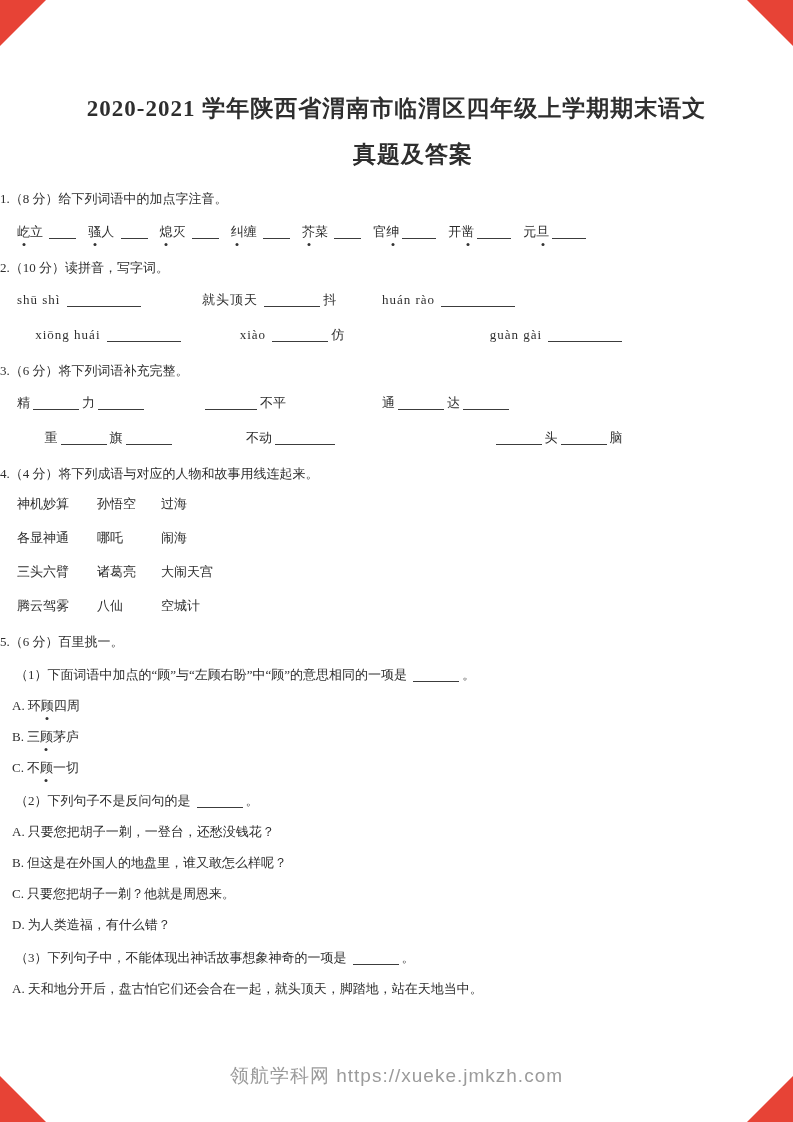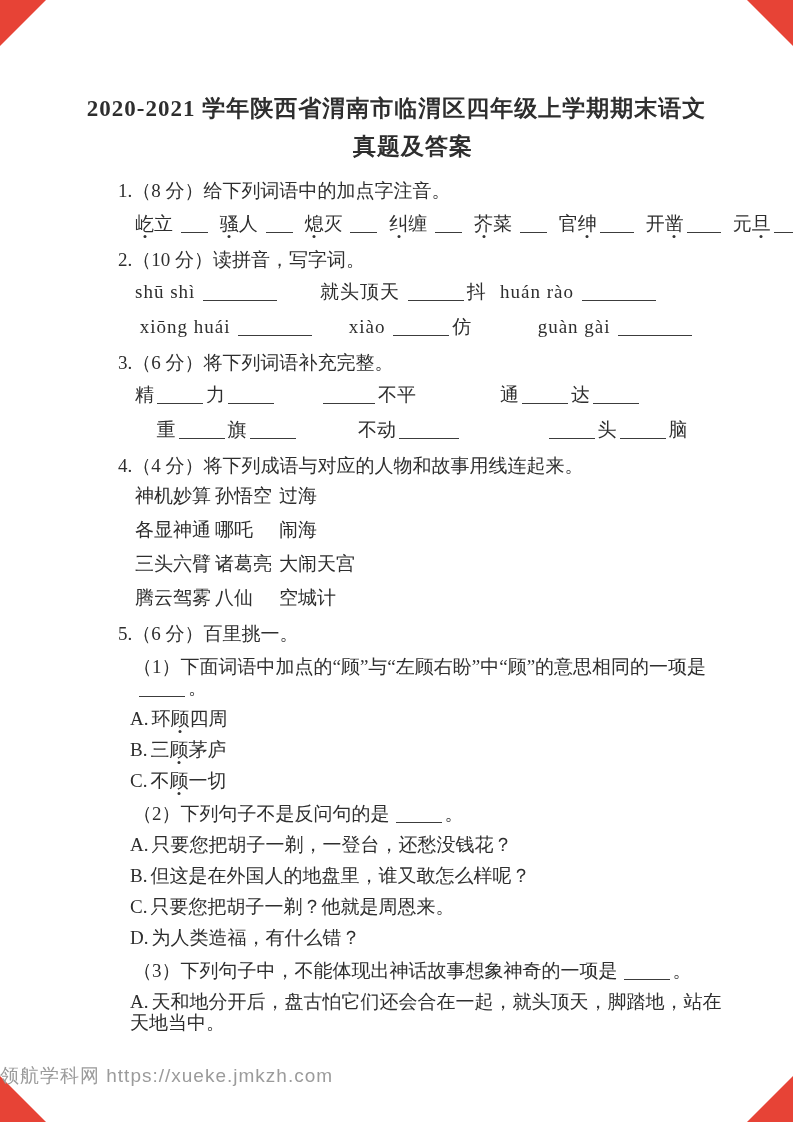--- a/index.html
+++ b/index.html
@@ -11,23 +11,23 @@
   }
   
   .corner { position:absolute; width:0; height:0; }
   .corner.tl { top:0; left:0; border-top:46px solid #e74336; border-right:46px solid transparent; }
   .corner.tr { top:0; right:0; border-top:46px solid #e74336; border-left:46px solid transparent; }
   .corner.bl { bottom:0; left:0; border-bottom:46px solid #e74336; border-right:46px solid transparent; }
   .corner.br { bottom:0; right:0; border-bottom:46px solid #e74336; border-left:46px solid transparent; }
 
   .title-block { padding-top:92px; text-align:center; }
   .title-line { font-size:23px; font-weight:bold; line-height:34px; letter-spacing:1px; }
-  .title-line + .title-line { margin-top:4px;padding-left:33px; }
+  .title-line + .title-line { margin-top:12px;padding-left:33px; }
 
-  .content { margin-left:118px; margin-right:60px; font-size:19px; line-height:21px; }
+  .content { margin-right:60px; font-size:13px; line-height:21px; }
 
   .stem { margin-top:16px; }
   .q2 .stem, .q3 .stem, .q4 .stem, .q5 .stem { margin-top:15px; }
 
   .blank {
     display:inline-block; height:14px; border-bottom:1px solid #3c3c3c;
     vertical-align:-3px; margin:0 3px;
   }
 
   .dotc { position:relative; display:inline-block; }
@@ -50,21 +50,21 @@
   .match-row.first { margin-top:9px; }
 
   
   .subq { margin-top:12px; padding-left:15px; }
   .subq .blank { margin-left:6px; }
   .opt { margin-top:10px; padding-left:12px; }
   .opt-label { margin-right:3px; }
 
   .footer {
     position:absolute; top:1063px; left:0; width:100%;
-    font-family:"Liberation Sans","DejaVu Sans",sans-serif;
+    text-align:center; font-family:"Liberation Sans","DejaVu Sans",sans-serif;
     font-size:19px; color:#9b9b9b; letter-spacing:1px;
   }
 </style>
 </head>
 <body>
 
 <div class="corner tl"></div>
 <div class="corner tr"></div>
 <div class="corner bl"></div>
 <div class="corner br"></div>

